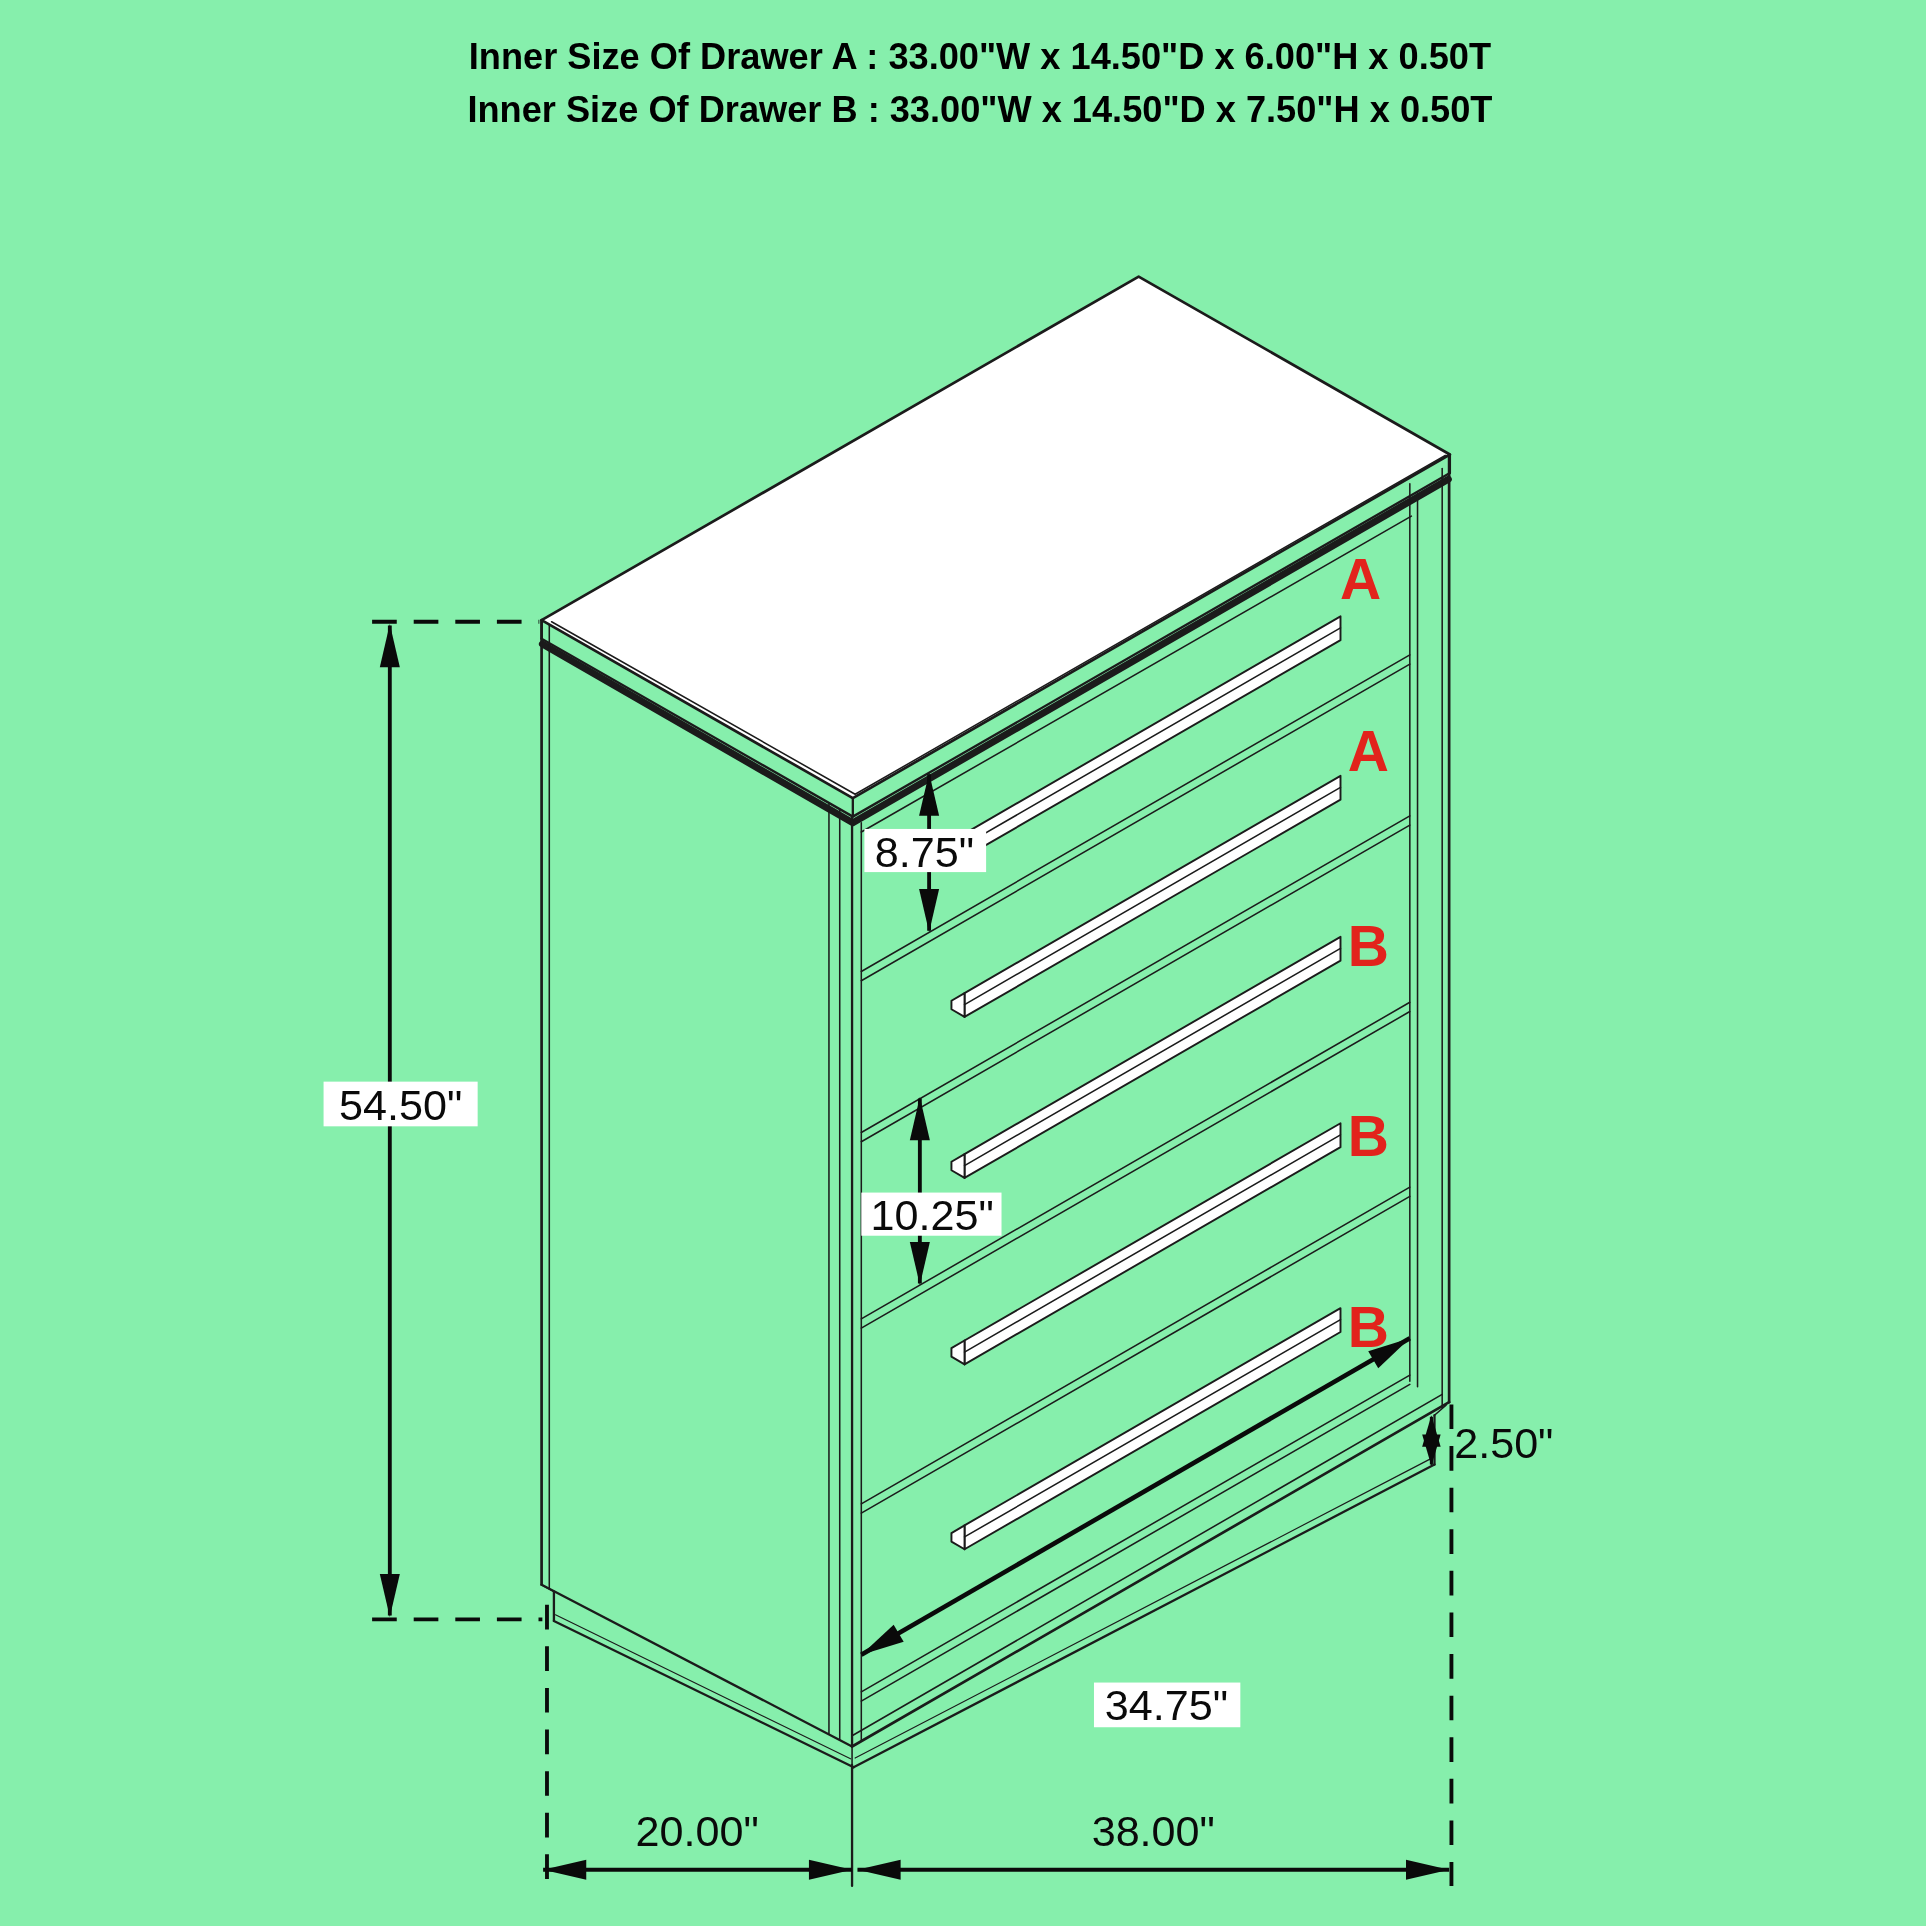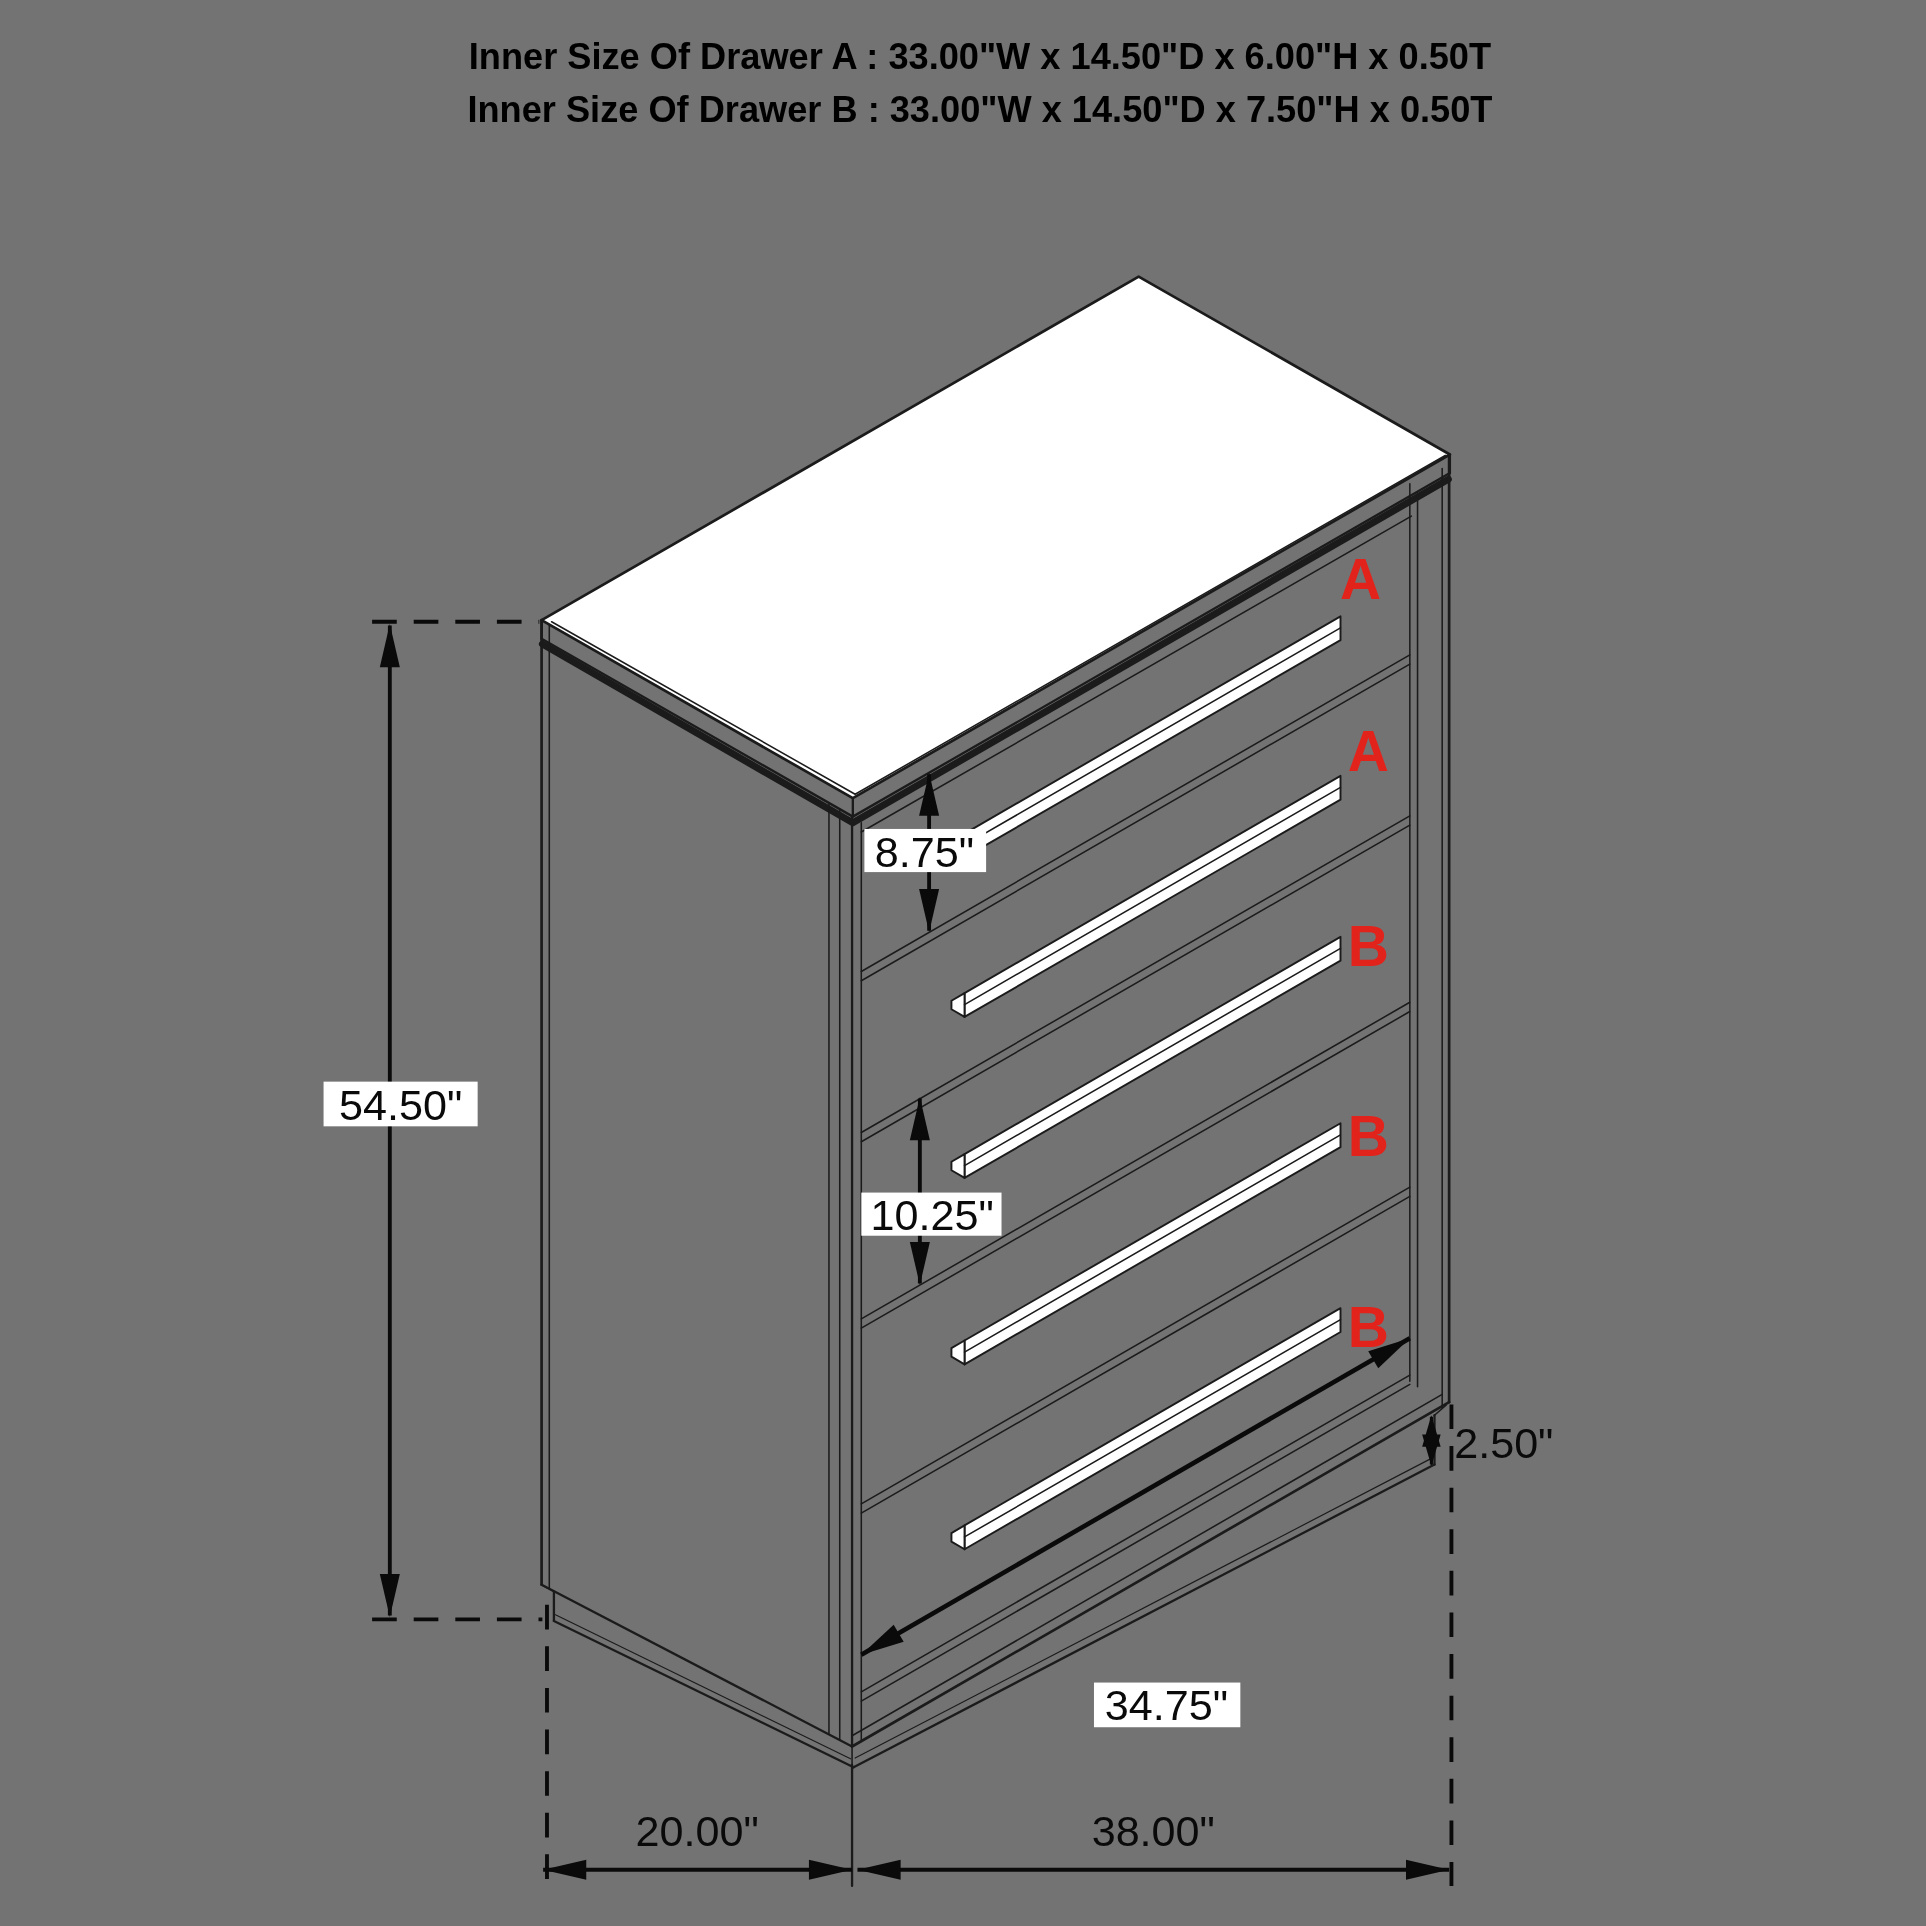--- a/index.html
+++ b/index.html
@@ -5,21 +5,21 @@
   html, body {
     margin: 0;
     padding: 0;
     background: #ffffff;
     font-family: "Liberation Sans", sans-serif;
   }
   #canvas {
     position: relative;
     width: 1926px;
     height: 1926px;
-    background: #737373;
+    background: #86efac;
     overflow: hidden;
   }
   svg { position: absolute; left: 0; top: 0; }
 
   .title-text {
     font-family: "Liberation Sans", sans-serif;
     font-size: 47px;
     font-weight: bold;
     fill: #000000;
     text-anchor: middle;

